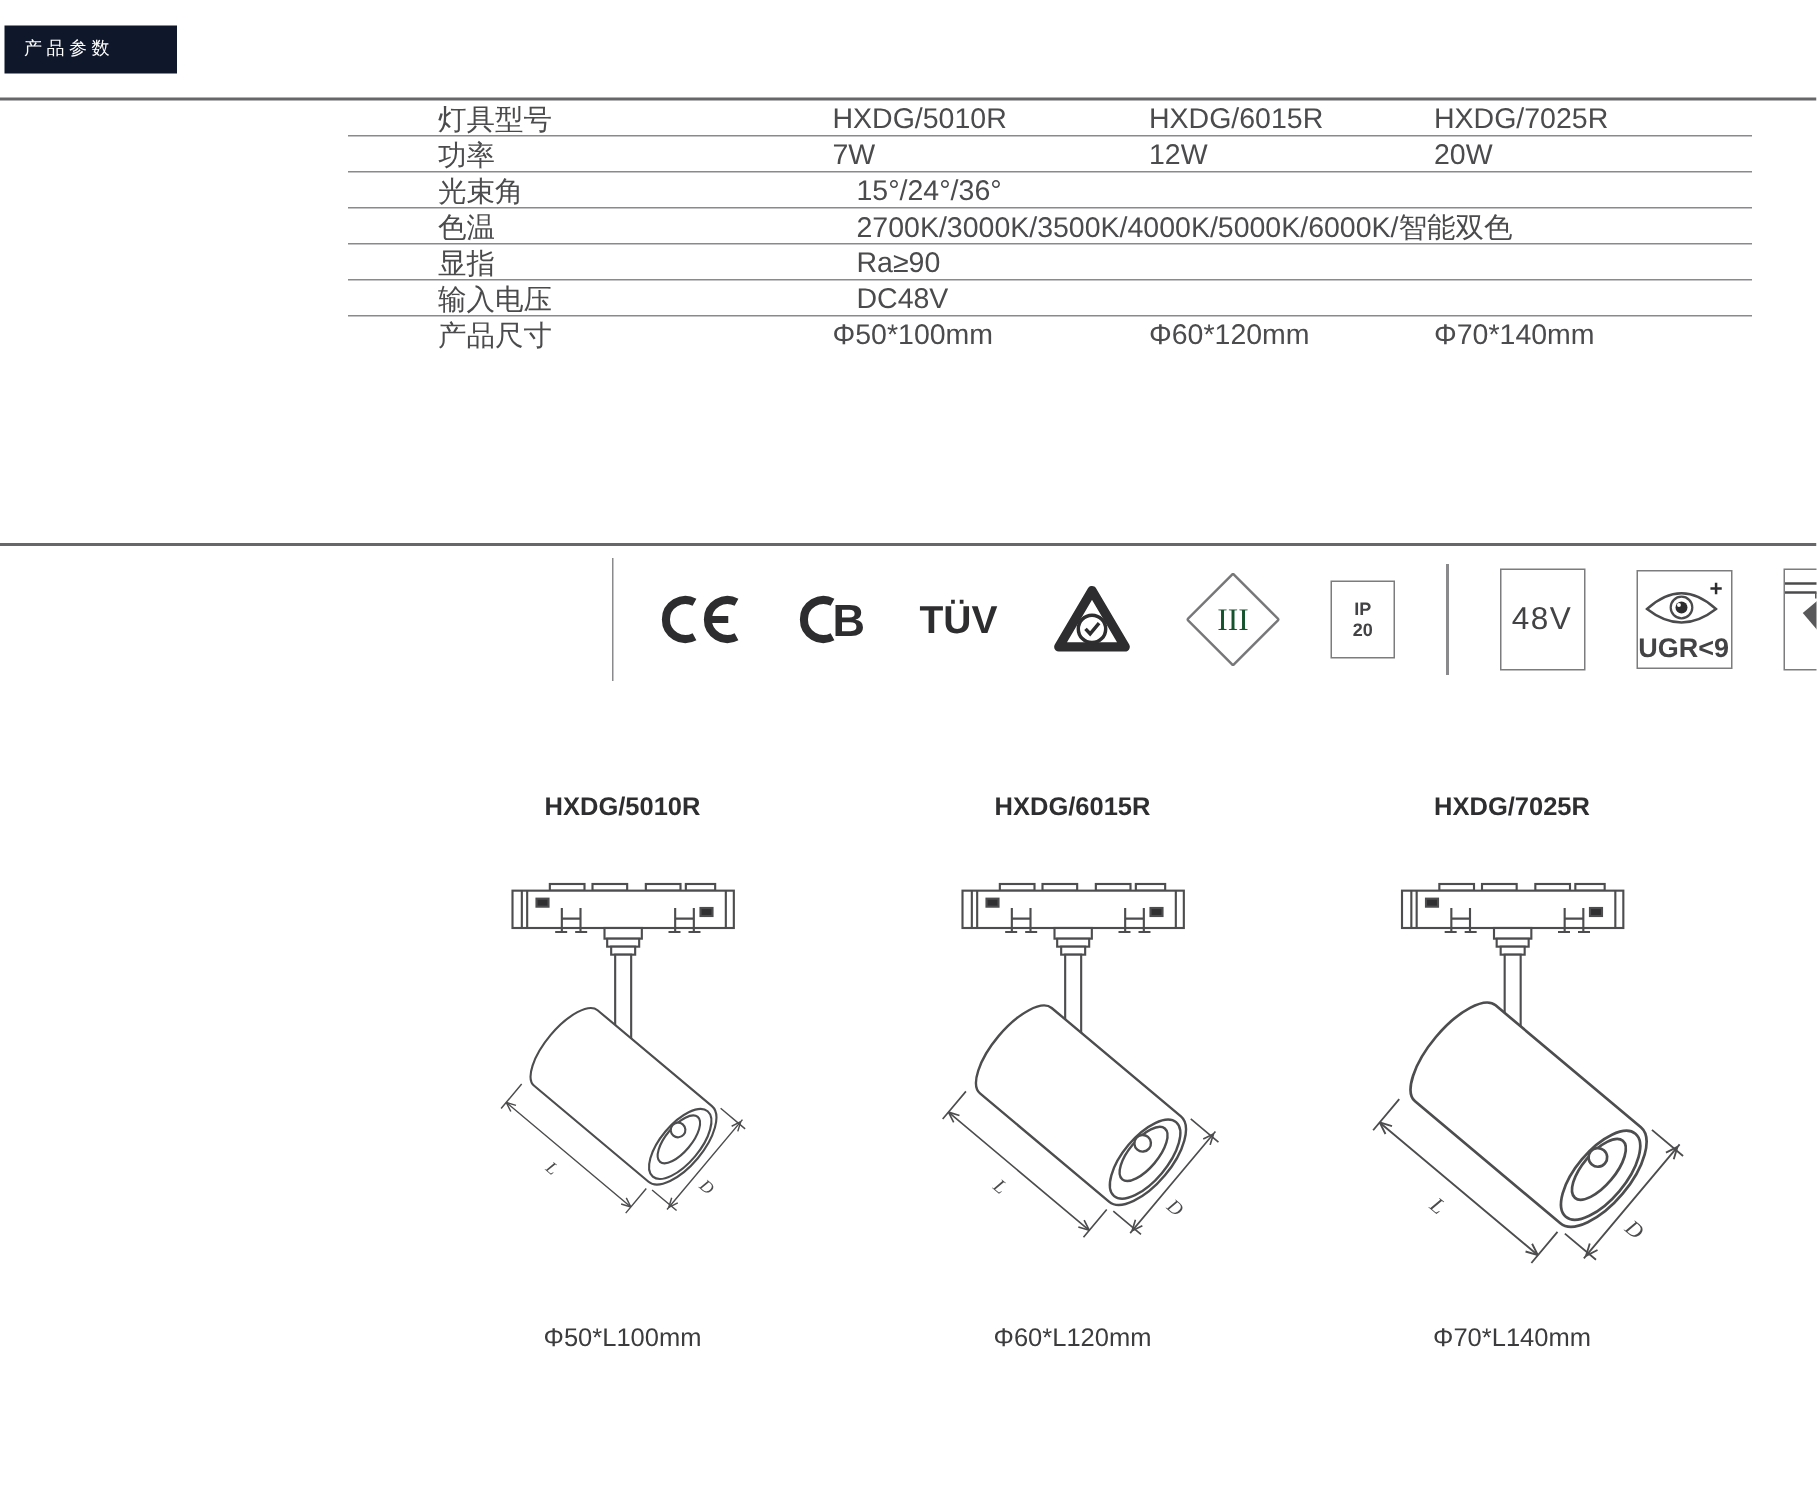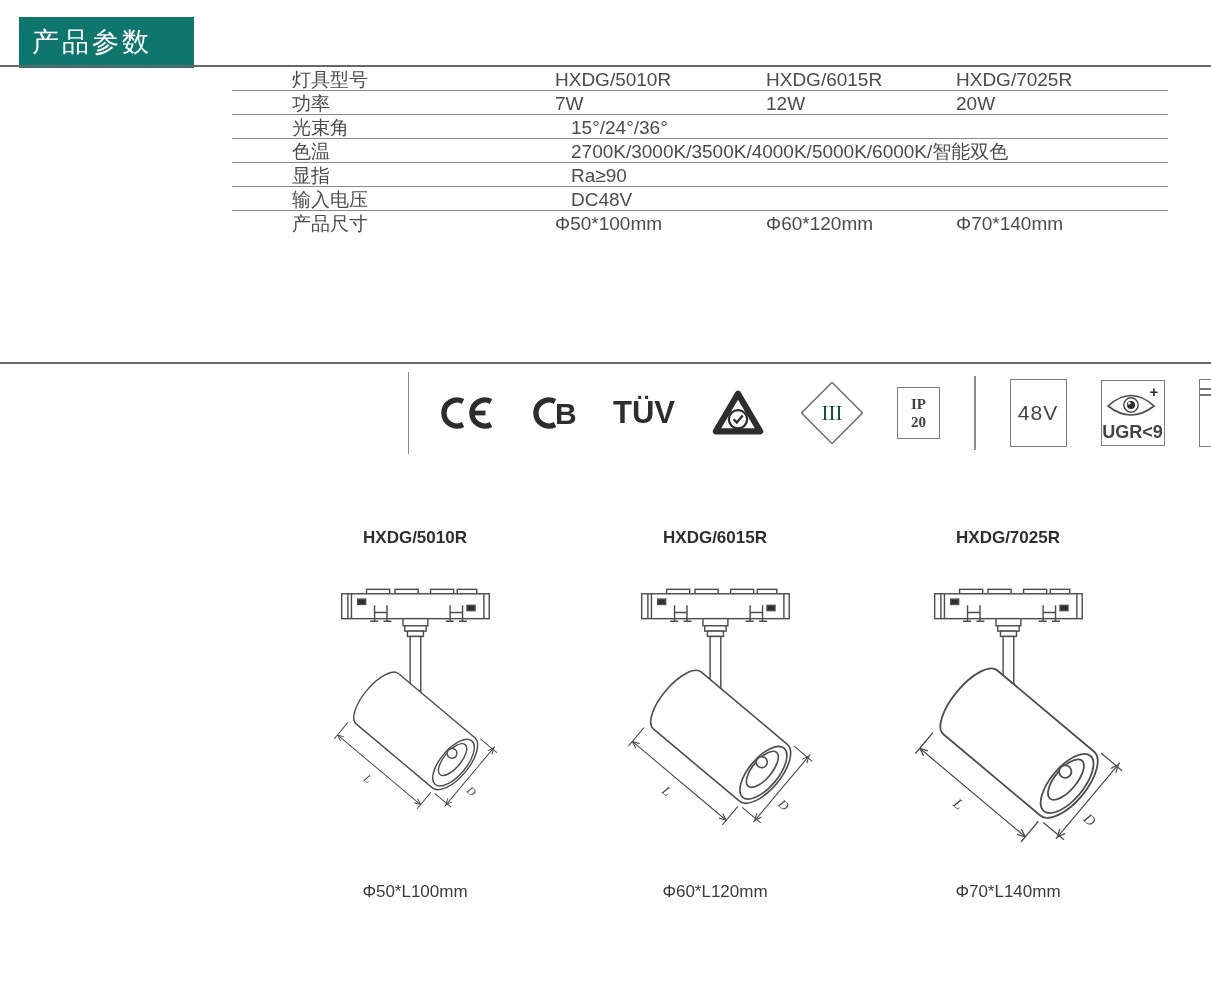--- a/index.html
+++ b/index.html
@@ -3,22 +3,22 @@
 <meta charset="utf-8">
 <style>
   * { margin:0; padding:0; box-sizing:border-box; }
   html,body { background:#fff; }
   body {
     position:relative; width:1211px; height:993px; overflow:hidden;
     font-family:"Liberation Sans","DejaVu Sans",sans-serif; color:#4b4b4d;
   }
   
   .badge {
-    position:absolute; left:19px; top:17px; background:#0f766e; color:#fff;
-    font-size:27px; letter-spacing:3px; padding:7px 42px 8px 13px;
+    position:absolute; left:3px; top:17px; background:#0f172a; color:#fff;
+    font-size:12px; letter-spacing:3px; padding:7px 42px 8px 13px;
   }
   
   .full-rule { position:absolute; left:0; width:1211px; height:2px; background:#67676a; }
   .rule-top { top:65px; }
   .rule-bottom { top:362px; }
   
   .spec-table { position:absolute; left:232px; top:67px; width:936px; }
   .spec-row {
     display:grid; grid-template-columns:263px 211px 190px 1fr;
     align-items:center; height:24px; padding-left:60px;
@@ -26,27 +26,27 @@
   }
   .spec-row:last-child { border-bottom:none; }
   .spec-cell-wide { grid-column:2 / span 3;margin-left:16px; }
   
   .cert-row {
     position:absolute; left:408px; top:372px; height:82px;
     display:flex; align-items:center; gap:34px;
     border-left:1.5px solid #8a8a8d; padding-left:28px;
   }
   .cert-mark { color:#2d2d2f; }
-  .tuv-text { font-size:31px; font-weight:bold; letter-spacing:0; color:#2d2d2f; }
+  .tuv-text { font-size:26px; font-weight:bold; letter-spacing:0; color:#2d2d2f; }
   .v-divider { width:1.5px; height:74px; background:#8a8a8d; }
   .sq-box {
     border:1.5px solid #7c7c7f; background:#fff; display:flex;
     flex-direction:column; align-items:center; justify-content:center; color:#434345;
   }
-  .ip-box { width:43px; height:52px; font-size:15px; font-weight:bold; line-height:1.2;font-family:Liberation Serif, serif; }
+  .ip-box { width:43px; height:52px; font-size:12px; font-weight:bold; line-height:1.2; }
   .v48-box { width:57px; height:68px; font-size:21px; letter-spacing:1px; }
   .ugr-box { width:64px; height:66px; position:relative; justify-content:flex-start; padding-top:6px; }
   .ugr-label { font-size:18px; font-weight:600; margin-top:1px; }
   .spot-box { width:66px; height:68px; padding:0; }
   .diamond-wrap { position:relative; width:62px; height:62px; }
   .diamond-wrap svg { display:block; }
   .diamond-text {
     position:absolute; inset:0; display:flex; align-items:center; justify-content:center;
     font-family:"Liberation Serif","DejaVu Serif",serif; font-size:21px; color:#14532d;
   }

